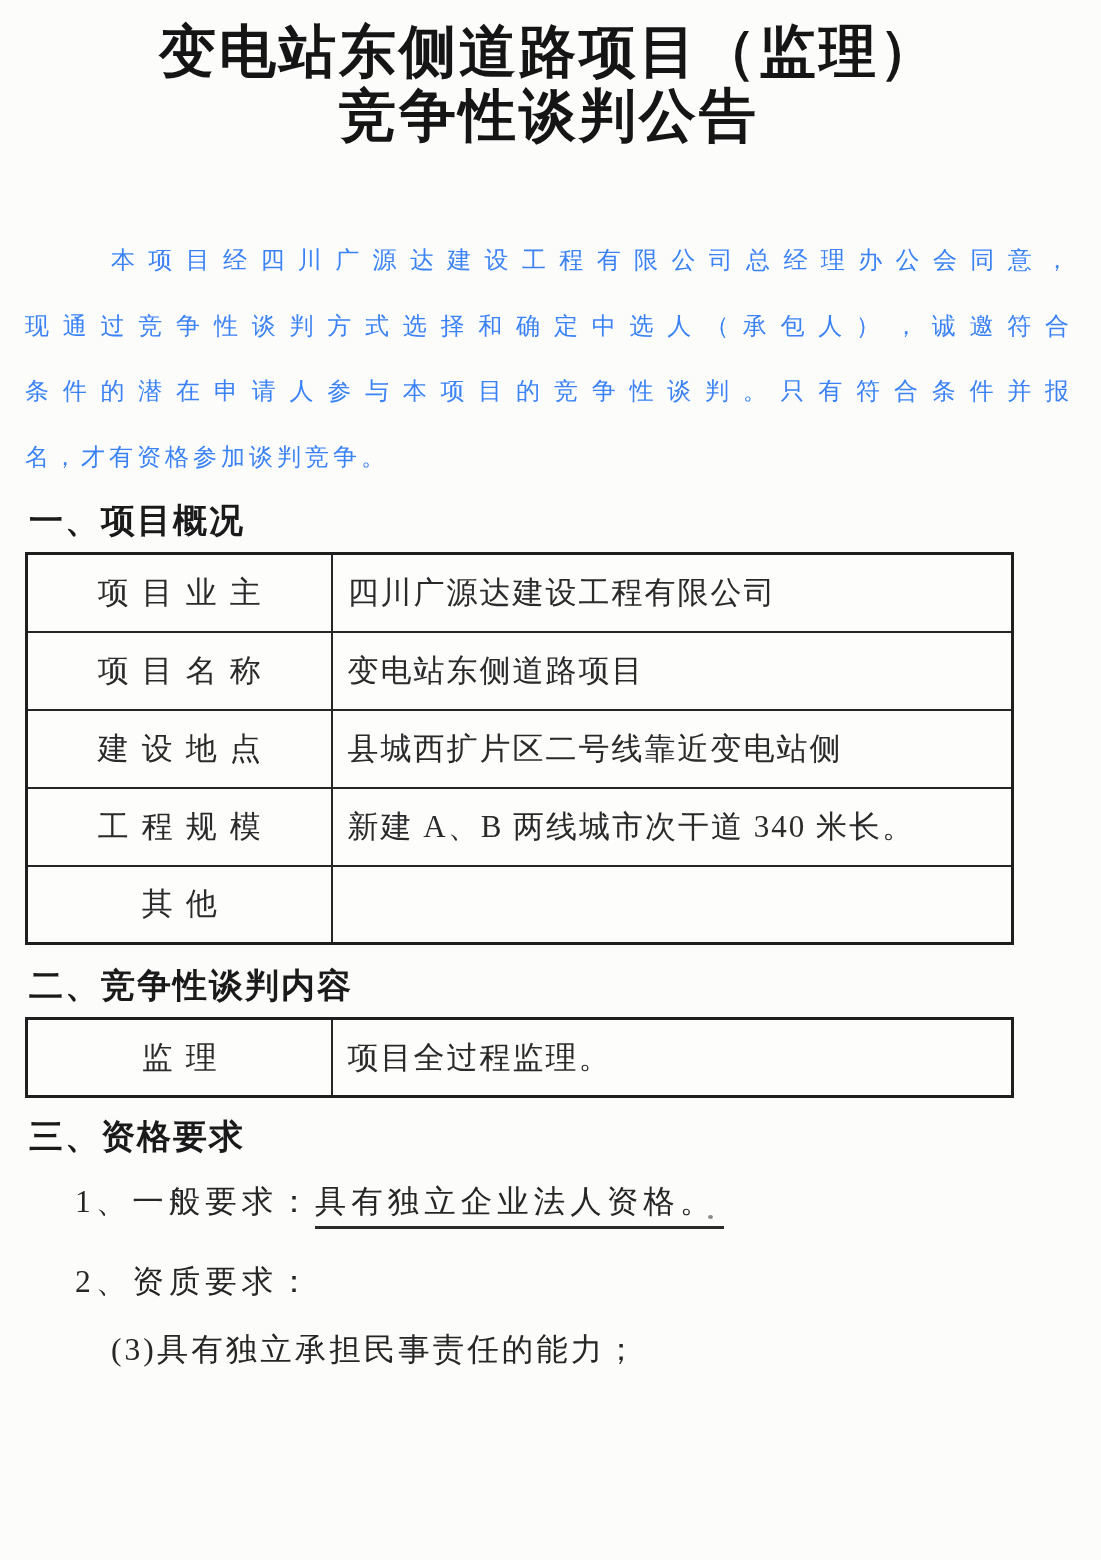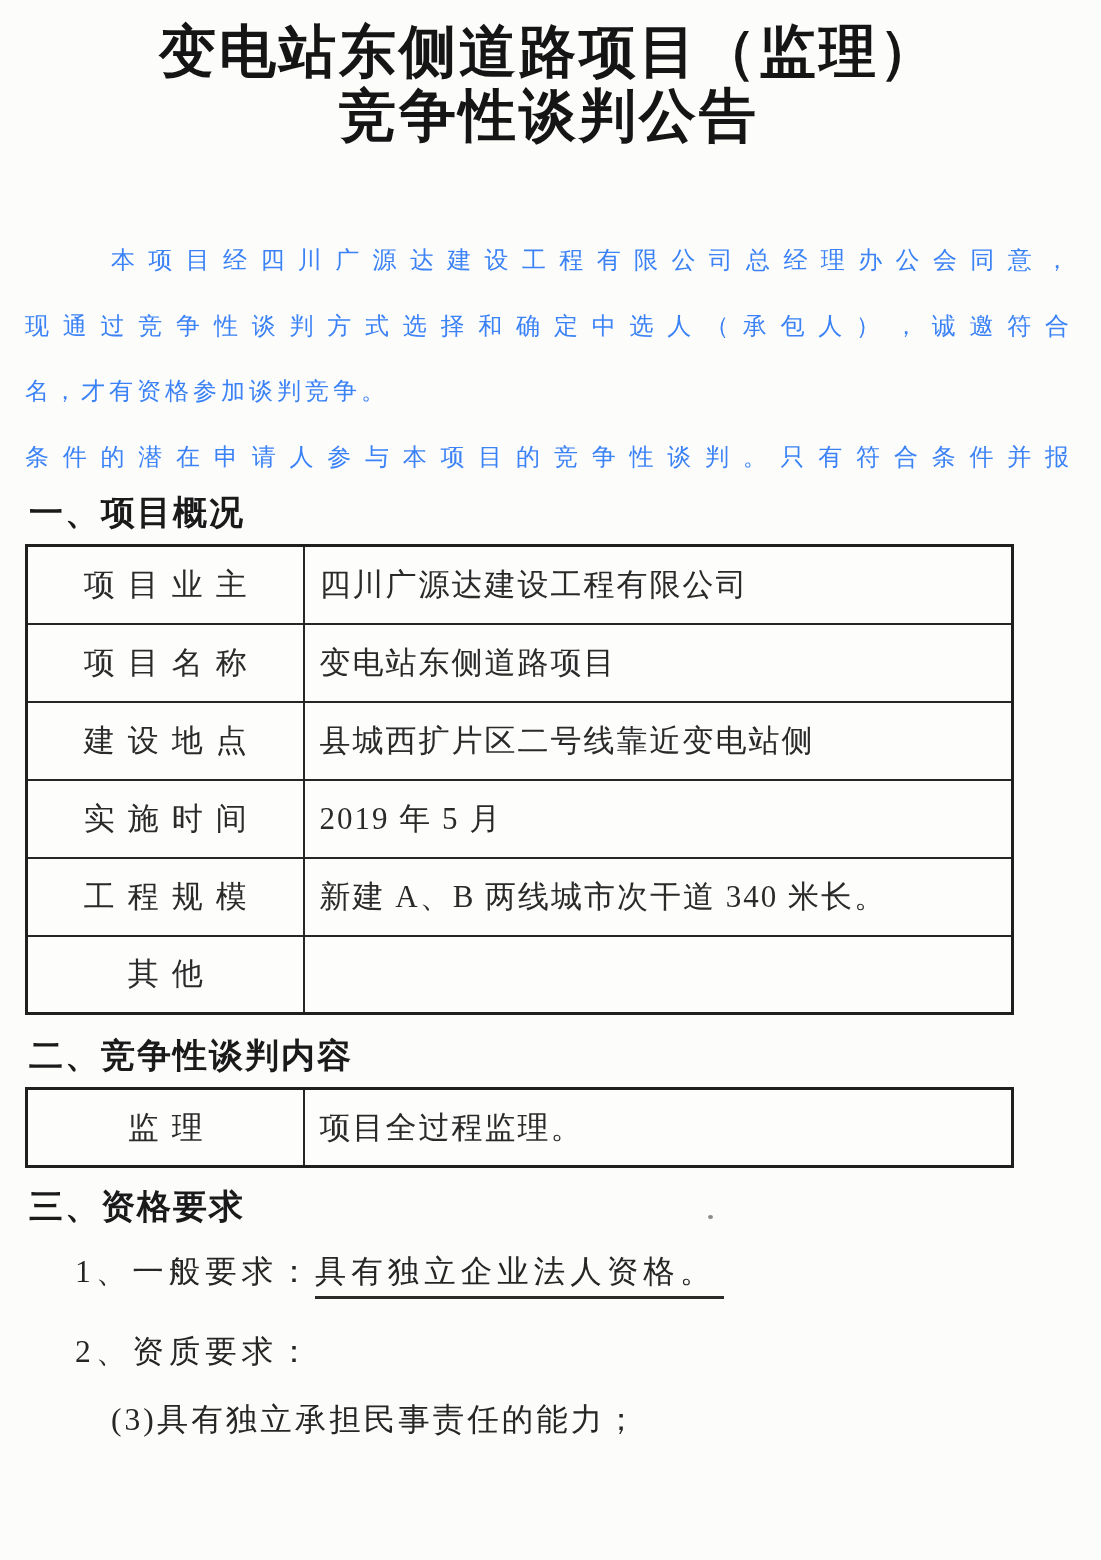--- a/index.html
+++ b/index.html
@@ -38,42 +38,42 @@
   .intro-line.justify { text-align: justify; text-align-last: justify; }
   .intro-line.indent { text-indent: 86px; }
   
   .section-heading {
     font-family: "Liberation Sans", sans-serif;
     font-weight: 700;
     font-size: 34px;
     line-height: 44px;
     letter-spacing: 2px;
     color: #1a1a1a;
-    margin: 0 0 0 4px;
+    margin: 8px 0 0 4px;
   }
   .section-heading.h2 { margin-top: 18px; }
   .section-heading.h3 { margin-top: 16px; }
   
   table.info-table {
     border-collapse: collapse;
     table-layout: fixed;
     width: 989px;
     margin-top: 10px;
     background: #fdfdfc;
   }
   table.info-table td {
     border: 2px solid #262626;
     height: 78px;
     vertical-align: middle;
     font-size: 31px;
     color: #2a2a2a;
   }
   table.info-table { border: 3px solid #1f1f1f; }
   td.cell-label {
-    width: 277px;
+    width: 305px;
     text-align: center;
     letter-spacing: 0.42em;
     padding-left: 0.42em; 
     font-size: 30px;
   }
   td.cell-value {
     padding-left: 15px;
     letter-spacing: 2px;
   }
   
@@ -107,43 +107,39 @@
 <div class="page">
 
   <h1 class="doc-title">
     <span class="title-line">变电站东侧道路项目（监理）</span>
     <span class="title-line">竞争性谈判公告</span>
   </h1>
 
   <div class="intro">
     <div class="intro-line indent justify">本项目经四川广源达建设工程有限公司总经理办公会同意，</div>
     <div class="intro-line justify">现通过竞争性谈判方式选择和确定中选人（承包人），诚邀符合</div>
+    <div class="intro-line justify">条件的潜在申请人参与本项目的竞争性谈判。只有符合条件并报</div>
     <div class="intro-line">名，才有资格参加谈判竞争。</div>
-    <div class="intro-line justify">条件的潜在申请人参与本项目的竞争性谈判。只有符合条件并报</div>
   </div>
 
   <h2 class="section-heading">一、项目概况</h2>
 
   <table class="info-table">
     <tbody>
       <tr>
         <td class="cell-label">项目业主</td>
         <td class="cell-value">四川广源达建设工程有限公司</td>
       </tr>
       <tr>
         <td class="cell-label">项目名称</td>
         <td class="cell-value">变电站东侧道路项目</td>
       </tr>
       <tr>
         <td class="cell-label">建设地点</td>
         <td class="cell-value">县城西扩片区二号线靠近变电站侧</td>
-      </tr>
-      <tr>
-        <td class="cell-label">实施时间</td>
-        <td class="cell-value">2019 年 5 月</td>
       </tr>
       <tr>
         <td class="cell-label">工程规模</td>
         <td class="cell-value">新建 A、B 两线城市次干道 340 米长。</td>
       </tr>
       <tr>
         <td class="cell-label">其他</td>
         <td class="cell-value"></td>
       </tr>
     </tbody>

